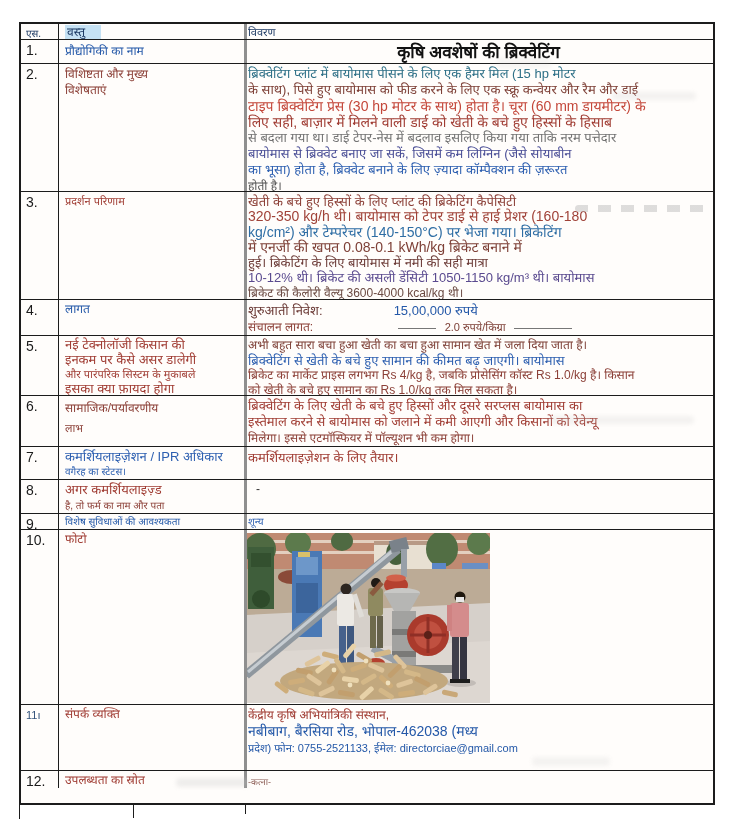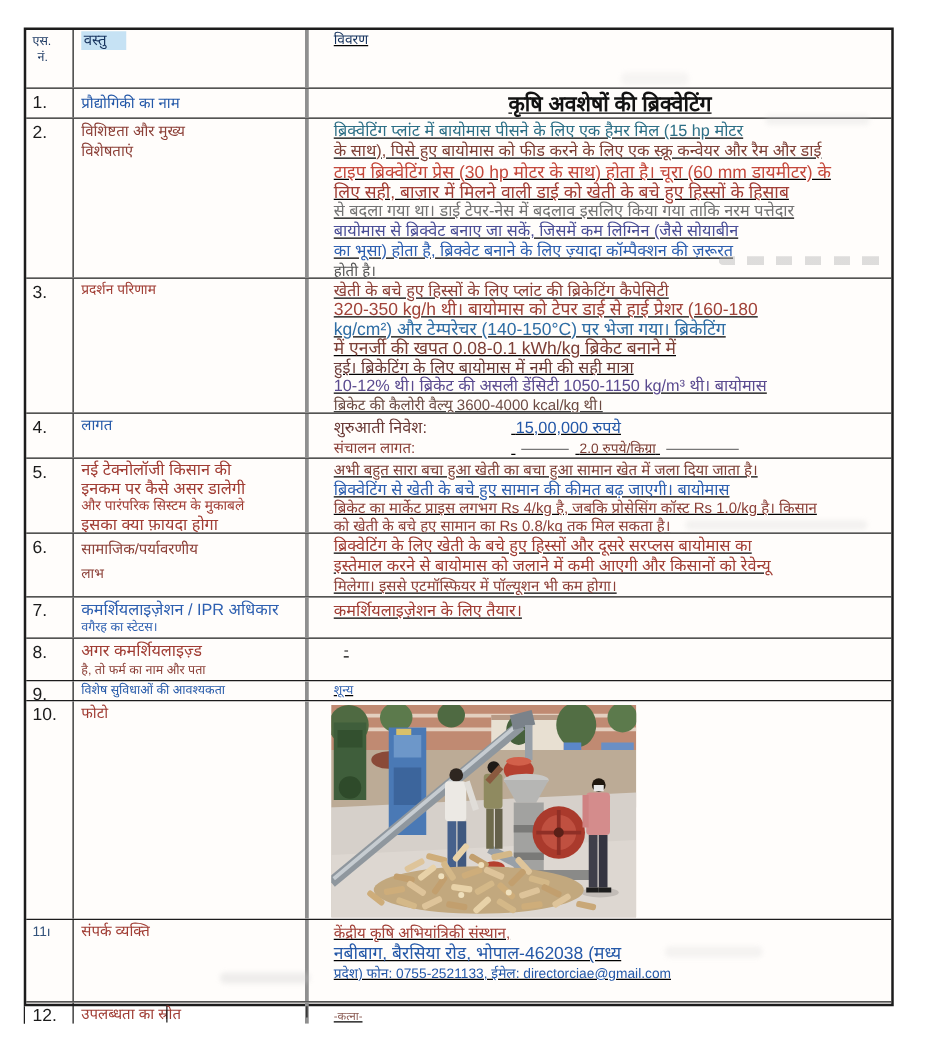--- a/index.html
+++ b/index.html
@@ -3,21 +3,21 @@
 <meta charset="utf-8">
 <style>
   * { margin:0; padding:0; box-sizing:border-box; }
   body { background:#ffffff; font-family:"Liberation Sans","DejaVu Sans",sans-serif; }
   .sheet { position:relative; width:745px; height:833px; background:#ffffff; overflow:hidden; }
   .tbl { position:absolute; left:19px; top:22px; width:696px; height:783px; border:2px solid #1c1c1c; background:#fffdfb; }
   .tr { display:flex; border-bottom:1px solid #1c1c1c; overflow:hidden; }
   .tr:last-child { border-bottom:none; }
   .c1 { width:38px; border-right:1px solid #1c1c1c; padding:2px 3px 0 5px; flex:none; }
   .c2 { width:188px; border-right:3px solid #8f8f8f; padding:2px 4px 0 6px; flex:none; }
-  .c3 { flex:1; padding:2px 4px 0 20px; overflow:hidden;text-decoration:underline; }
+  .c3 { flex:1; padding:2px 4px 0 1px; overflow:hidden; }
   .num { font-size:14px; color:#1b1b1b; }
   .ln { white-space:nowrap; line-height:15px; }
   .f9 {font-size:9px} .f10{font-size:10px} .f11{font-size:11px} .f12{font-size:12px}
   .f13{font-size:13px} .f14{font-size:14px} .f17{font-size:17px}
   .rhdr .ln { line-height:13px; }
   .rhdr .c1 { padding-top:3px; }
   .hl { background:#c6e2f4; padding:0 16px 1px 2px; }
   .r1 .c3 { text-align:center; }
   .r1 .title { font-weight:600; line-height:22px; }
   .r1 .c2 .ln { line-height:18px; }
@@ -40,21 +40,21 @@
   .dashes { background:repeating-linear-gradient(90deg,#b5b5b5 0 13px, transparent 13px 23px); opacity:.45; }
   .blur { background:#c9c9c9; filter:blur(2px); }
   .stub { position:absolute; width:1px; background:#1c1c1c; }
 </style>
 </head>
 <body>
 
 <div class="sheet">
   <div class="tbl">
 
-    <div class="tr rhdr" style="height:47px">
+    <div class="tr rhdr" style="height:16px">
       <div class="c1">
         <div class="ln f10" style="color: rgb(22, 51, 94);">एस.</div>
         <div class="ln f10" style="padding-left: 4px; color: rgb(22, 51, 94);">नं.</div>
       </div>
       <div class="c2">
         <div class="ln f12"><span class="hl" style="color: rgb(22, 51, 94);">वस्तु</span></div>
       </div>
       <div class="c3">
         <div class="ln f11" style="color: rgb(22, 51, 94);">विवरण</div>
       </div>
@@ -128,21 +128,21 @@
       <div class="c2">
         <div class="ln f13" style="color: rgb(160, 60, 51);">नई टेक्नोलॉजी किसान की</div>
         <div class="ln f13" style="color: rgb(160, 60, 51);">इनकम पर कैसे असर डालेगी</div>
         <div class="ln f11" style="color: rgb(160, 60, 51);">और पारंपरिक सिस्टम के मुकाबले</div>
         <div class="ln f13" style="color: rgb(160, 60, 51);">इसका क्या फ़ायदा होगा</div>
       </div>
       <div class="c3">
         <div class="ln f12" style="color: rgb(126, 64, 55);">अभी बहुत सारा बचा हुआ खेती का बचा हुआ सामान खेत में जला दिया जाता है।</div>
         <div class="ln f13" style="color: rgb(45, 95, 176);">ब्रिक्वेटिंग से खेती के बचे हुए सामान की कीमत बढ़ जाएगी। बायोमास</div>
         <div class="ln f12" style="color: rgb(140, 64, 56);">ब्रिकेट का मार्केट प्राइस लगभग Rs 4/kg है, जबकि प्रोसेसिंग कॉस्ट Rs 1.0/kg है। किसान</div>
-        <div class="ln f12" style="color: rgb(140, 64, 56);">को खेती के बचे हुए सामान का Rs 0.8/kg तक मिल सकता है।</div>
+        <div class="ln f12" style="color: rgb(140, 64, 56);">को खेती के बचे हुए सामान का Rs 1.0/kg तक मिल सकता है।</div>
       </div>
     </div>
 
     <div class="tr r6" style="height:51px">
       <div class="c1 num">6.</div>
       <div class="c2">
         <div class="ln f12" style="color: rgb(140, 64, 56);">सामाजिक/पर्यावरणीय</div>
         <div class="ln f11" style="color: rgb(140, 64, 56);">लाभ</div>
       </div>
       <div class="c3">

